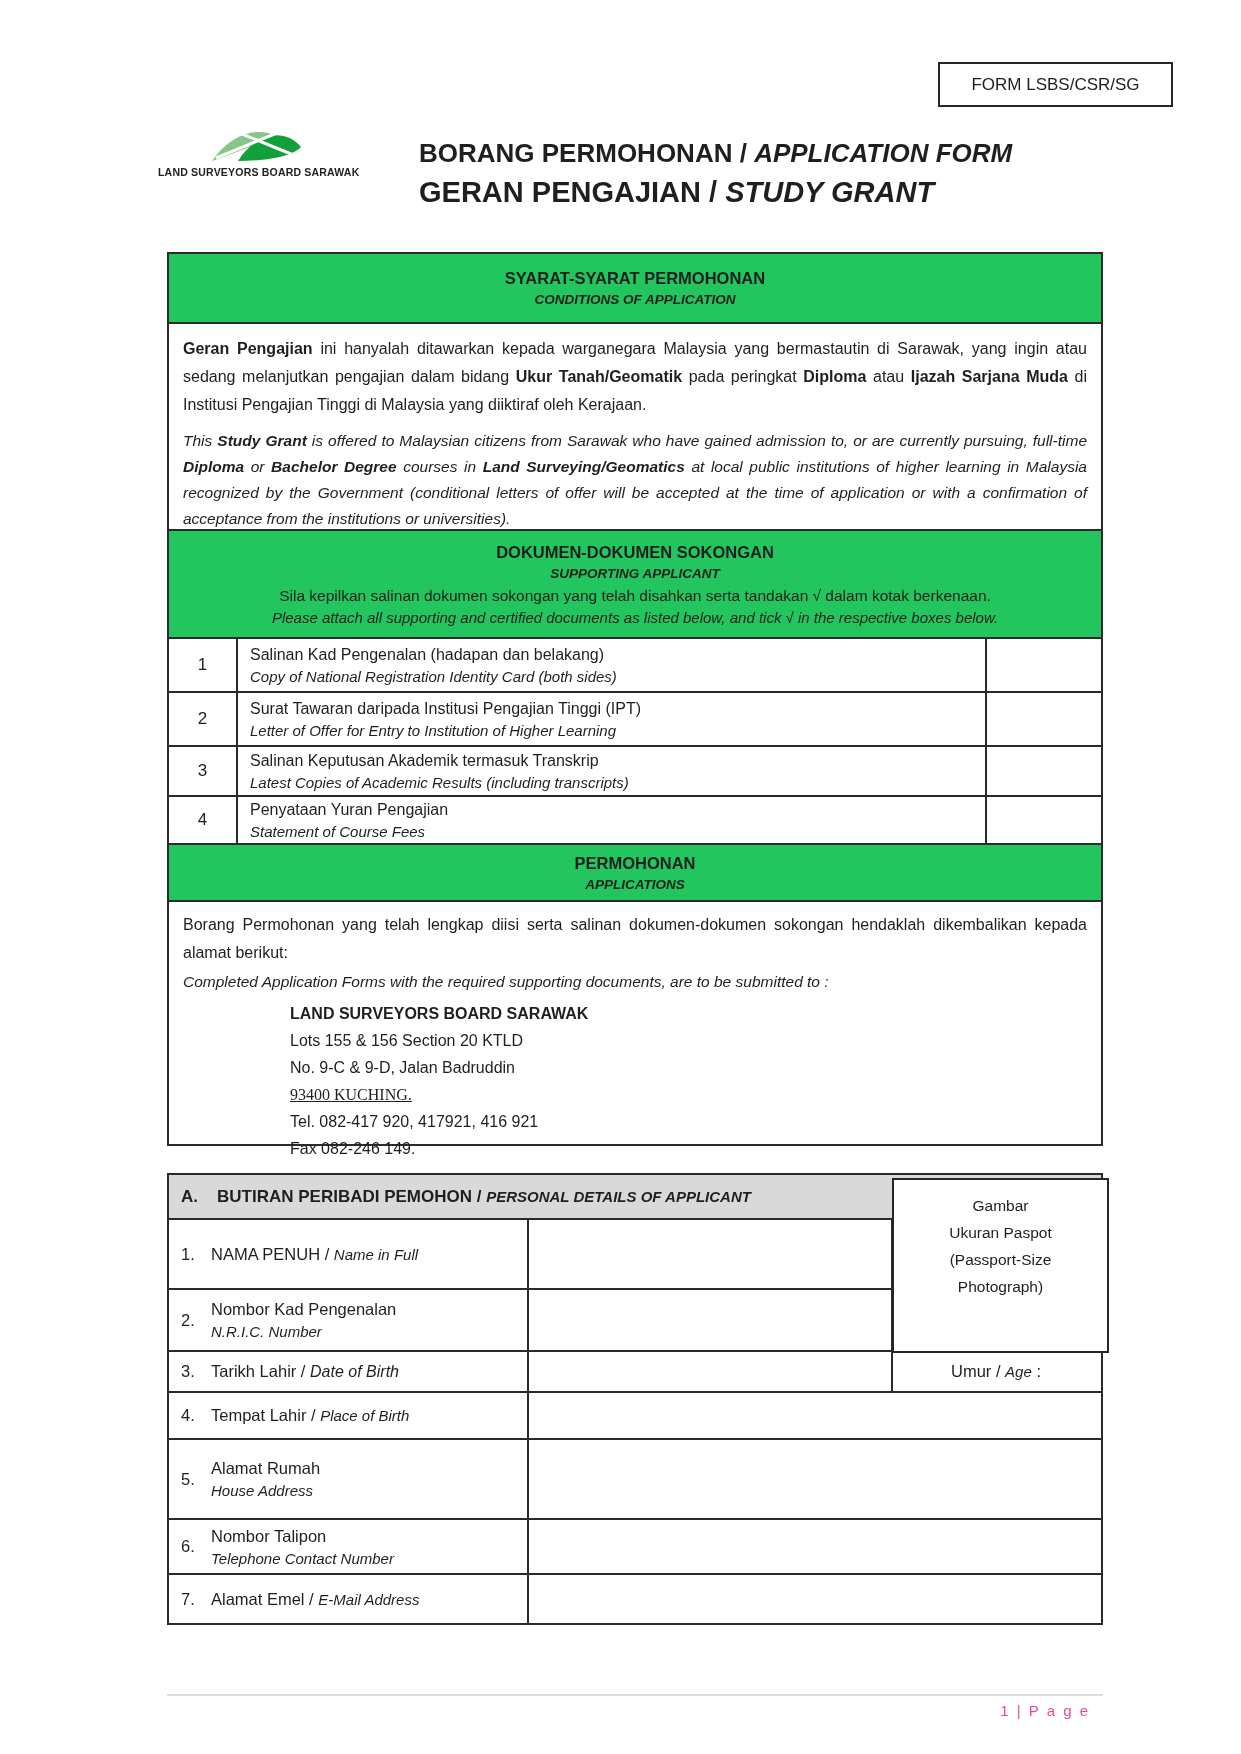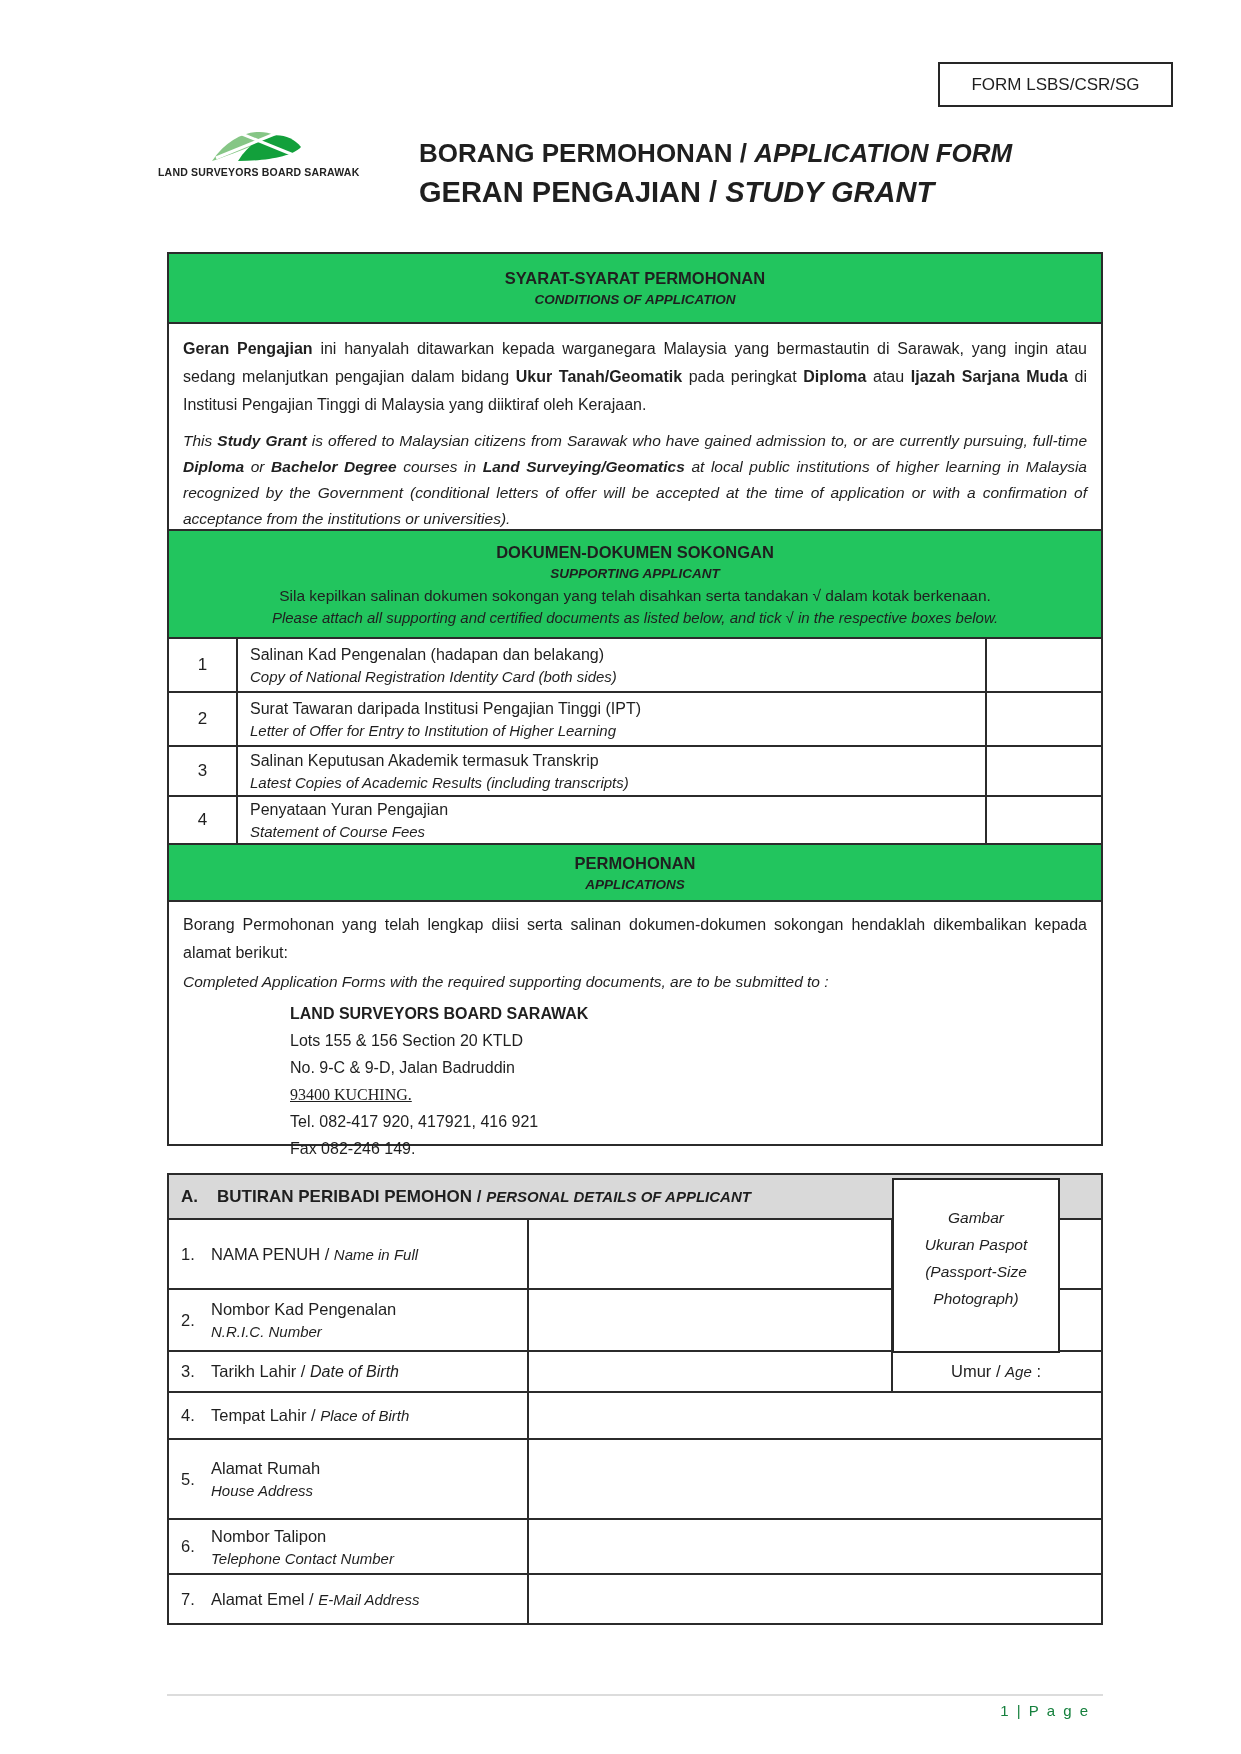--- a/index.html
+++ b/index.html
@@ -60,27 +60,27 @@
   .a-label .lbl{flex:1;}
   .a-label .l1{font-size:16.5px;line-height:24px;}
   .a-label .l2{font-style:italic;font-size:15px;line-height:22px;}
   .v-center{align-items:center;}
   .a-mid{width:364px;border-right:2px solid #2b2b2b;box-sizing:border-box;}
   .a-right{flex:1;display:flex;align-items:center;padding-left:10px;font-size:16.5px;margin-left:48px;}
   .a-input{flex:1;}
   .r1{height:70px;} .r2{height:62px;} .r3{height:41px;} .r4{height:47px;}
   .r5{height:80px;} .r6{height:55px;} .r7{height:48px;}
 
-  .photo-box{left:892px;top:1178px;width:168px;height:175px;background:#ffffff;border:2px solid #262626;
-             z-index:3;text-align:center;padding-top:24px;box-sizing:border-box;
-             font-style:italic;font-size:15.5px;line-height:27px;}
+  .photo-box{left:892px;top:1178px;width:217px;height:175px;background:#ffffff;border:2px solid #262626;
+             z-index:3;text-align:center;padding-top:12px;box-sizing:border-box;
+             font-size:15.5px;line-height:27px;}
 
   
   .foot-rule{left:167px;top:1694px;width:936px;height:2px;background:#DCDCDC;}
-  .foot-text{left:167px;top:1702px;width:923px;text-align:right;font-size:15px;letter-spacing:2px;color:#15803d;}
+  .foot-text{left:167px;top:1702px;width:923px;text-align:right;font-size:15px;letter-spacing:2px;color:#ec4899;}
 </style>
 </head>
 <body>
 
 <div class="page">
 
   <div class="abs form-tag">
     <span>FORM LSBS/CSR/SG</span>
   </div>
 

